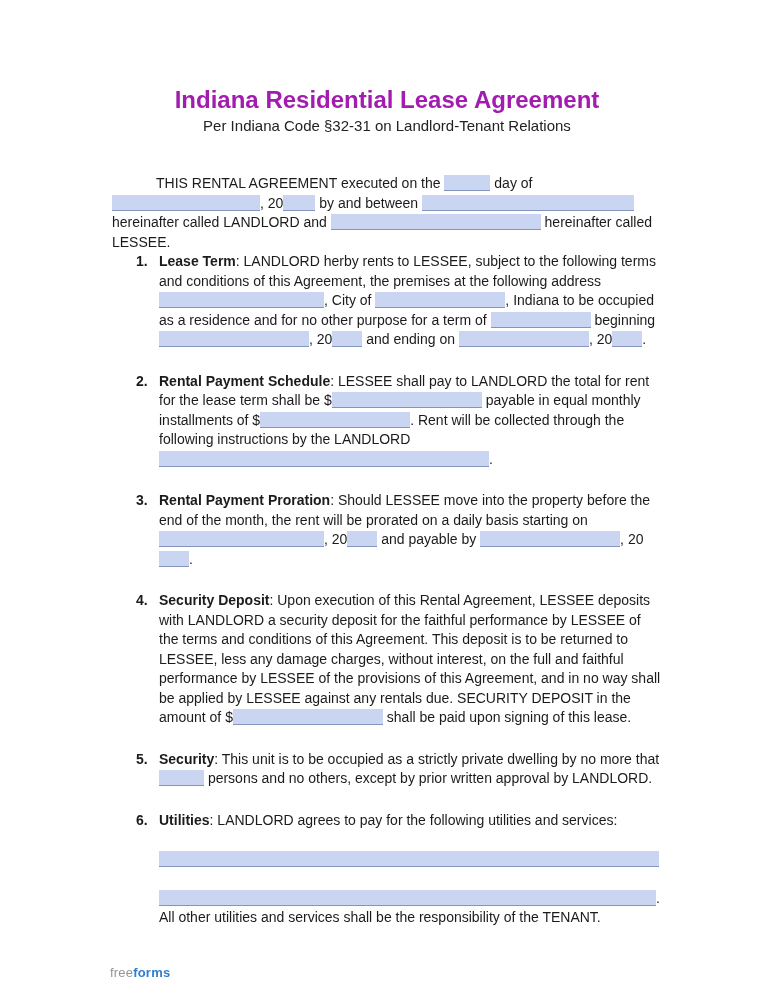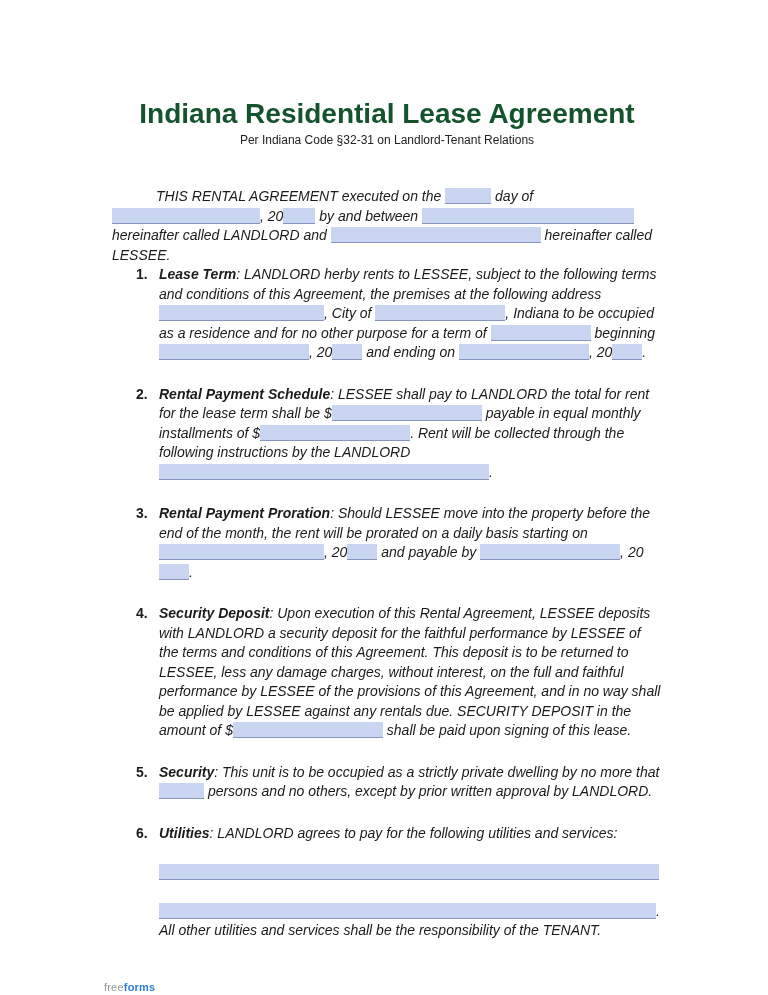--- a/index.html
+++ b/index.html
@@ -10,37 +10,36 @@
   }
   .page {
     position: relative;
     width: 768px;
     min-height: 995px;
     box-sizing: border-box;
     background: #ffffff;
     padding: 86px 106px 60px 112px;
   }
   h1.doc-title {
-    font-size: 28px;
+    font-size: 24px;
     font-weight: bold;
     text-align: center;
-    margin: 12px 0 3px 0;
-    color: #14532d;
+    margin: 0 0 3px 0;
+    color: #a21caf;
   }
   .doc-subtitle {
     text-align: center;
-    font-size: 12px;
+    font-size: 15px;
     color: #222222;
     margin: 0 0 40px 0;
   }
   p.para {
     font-size: 14px;
     line-height: 19.5px;
     margin: 0;
-    font-style: italic;
   }
   .intro {
     text-indent: 44px;
     margin-bottom: 28px;
   }
   .section {
     display: flex;
     margin: 0 0 22px 24px;
   }
   .num {
@@ -54,23 +53,23 @@
   .sec-heading { font-weight: bold; }
   .blank {
     display: inline-block;
     height: 15px;
     background: var(--blank-fill, #c9d5f1);
     border-bottom: 1.4px solid var(--blank-border, #8594bd);
     vertical-align: -3px;
   }
   .footer {
     position: absolute;
-    left: 104px;
+    left: 110px;
     bottom: 30px;
-    font-size: 11px;
+    font-size: 13px;
     letter-spacing: 0.2px;
     text-align: center;
   }
   .logo-free { color: var(--logo-gray, #919699); }
   .logo-forms { color: var(--logo-blue, #2f7ed3); font-weight: bold; }
 </style>
 </head>
 <body>
 
 <div class="page">

